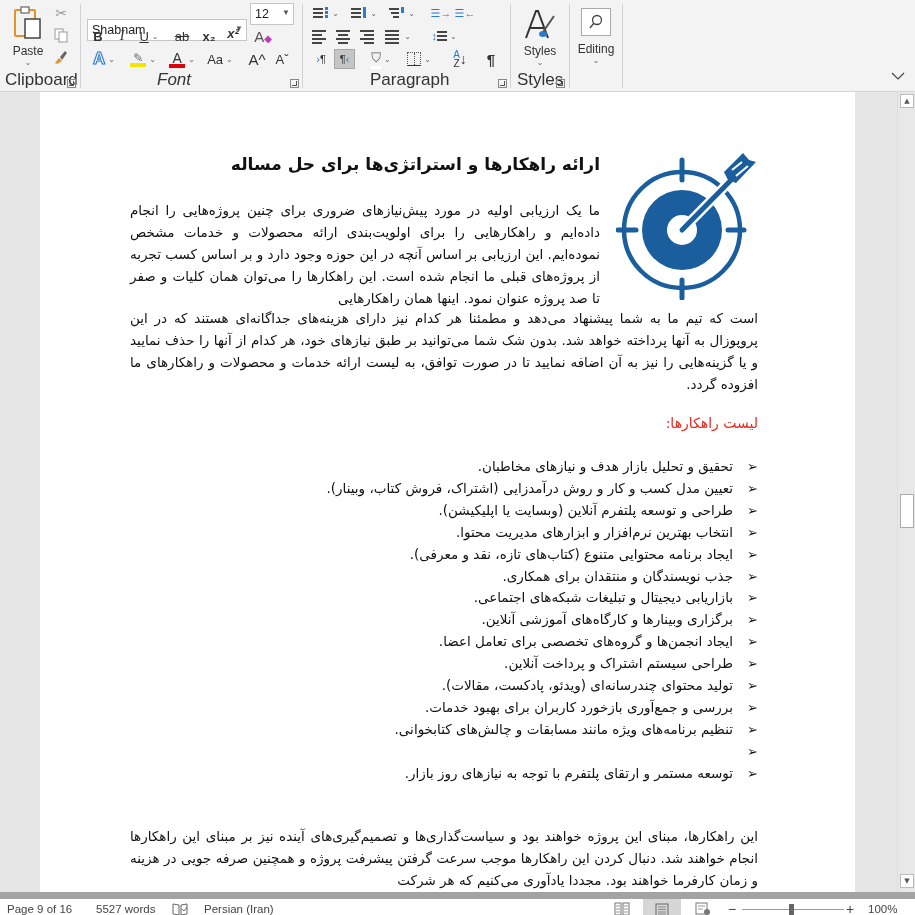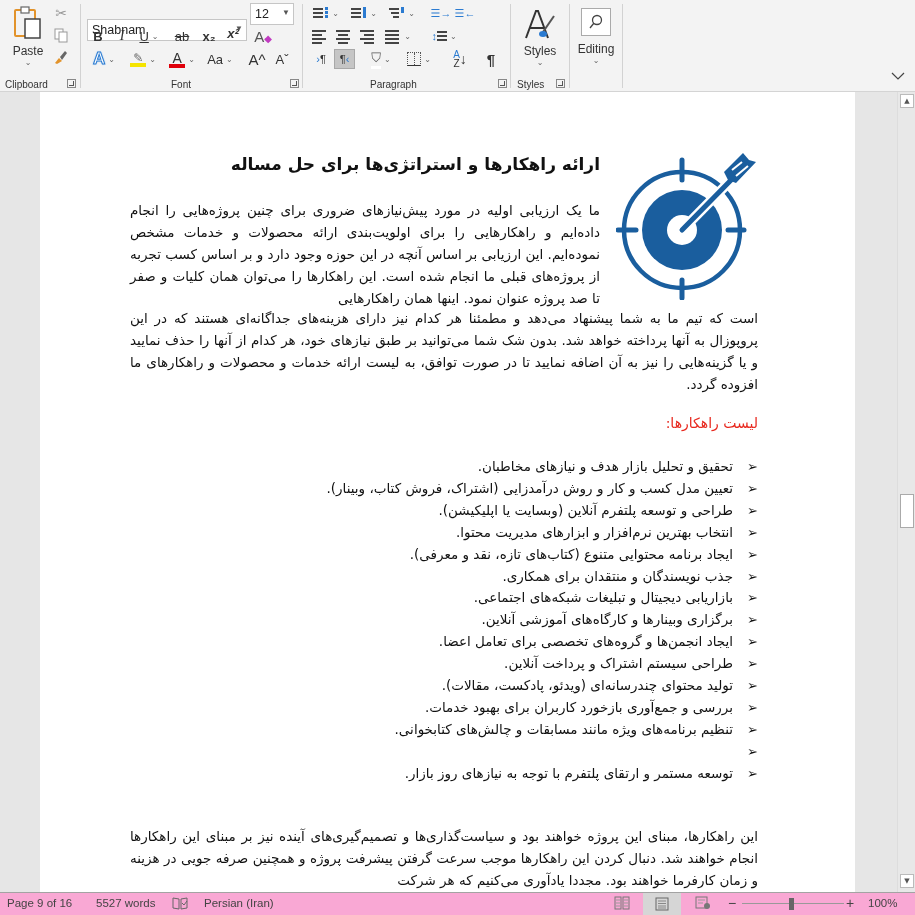--- a/index.html
+++ b/index.html
@@ -1,35 +1,35 @@
 <!DOCTYPE html>
 <html><head>
 <meta charset="utf-8">
 <style>
   * { box-sizing: border-box; margin: 0; padding: 0; }
   html, body { width: 915px; height: 915px; overflow: hidden; background: #e6e6e6; font-family: "DejaVu Sans", sans-serif; }
   .ribbon { position: absolute; left: 0; top: 0; width: 915px; height: 92px; background: #f3f3f3; border-bottom: 1px solid #d4d4d4; }
   .group { position: absolute; top: 0; height: 92px; }
   .group-sep { position: absolute; top: 4px; width: 1px; height: 84px; background: #d2d2d2; }
-  .group-label { position: absolute; bottom: 2px; font-size: 10px; color: #333; text-align: left; white-space: nowrap; font-family: "Liberation Sans", sans-serif; }
+  .group-label { position: absolute; bottom: 2px; font-size: 17px; color: #333; text-align: left; white-space: nowrap; font-family: "Liberation Sans", sans-serif; }
   .launcher { position: absolute; bottom: 4px; width: 9px; height: 9px; border: 1px solid #888; font-size: 0; }
   .launcher::after { content: ""; position: absolute; right: 1px; bottom: 1px; width: 4px; height: 4px; border-right: 1px solid #555; border-bottom: 1px solid #555; }
   .btn { position: absolute; display: flex; align-items: center; justify-content: center; color: #333; font-size: 13px; cursor: default; font-family: "Liberation Sans", sans-serif; }
   .caret { font-size: 8px; color: #666; margin-left: 3px; }
   .combo { position: absolute; height: 22px; background: #fff; border: 1px solid #c6c6c6; font-size: 12.5px; color: #222; padding: 3px 4px; font-family: "Liberation Sans", sans-serif; }
   .combo .dd { position: absolute; right: 3px; top: 4px; font-size: 8px; color: #555; }
   .lines { display: inline-block; width: 16px; height: 12px; position: relative; }
   .lines i { position: absolute; height: 1.5px; background: #444; left: 0; }
   .pressed { background: #c5c5c5; border: 1px solid #a8a8a8; }
   .doc-area { position: absolute; left: 0; top: 92px; width: 897px; height: 800px; background: #e6e6e6; overflow: hidden; }
   .page { position: absolute; left: 40px; top: 0; width: 815px; height: 820px; background: #fff; }
   .vscroll { position: absolute; left: 897px; top: 92px; width: 18px; height: 800px; background: #e8e8e8; border-left: 1px solid #ddd; }
   .vs-arrow { position: absolute; left: 2px; width: 14px; height: 14px; background: #fff; border: 1px solid #bbb; font-size: 7px; color: #555; display: flex; align-items: center; justify-content: center; }
   .vs-thumb { position: absolute; left: 2px; top: 402px; width: 14px; height: 34px; background: #fff; border: 1px solid #aaa; }
-  .statusbar { position: absolute; left: 0; top: 892px; width: 915px; height: 23px; background: #f9a8d4; border-top: 1px solid #a3a3a3; font-size: 11.5px; color: #444; font-family: "Liberation Sans", sans-serif; }
+  .statusbar { position: absolute; left: 0; top: 892px; width: 915px; height: 23px; background: #ffffff; border-top: 7px solid #a3a3a3; font-size: 11.5px; color: #444; font-family: "Liberation Sans", sans-serif; }
   .statusbar .s { position: absolute; top: 4px; white-space: nowrap; }
   .rtl { direction: rtl; text-align: justify; font-family: "DejaVu Sans", sans-serif; color: #111; }
   .heading { position: absolute; right: 255px; top: 62px; font-size: 17px; font-weight: bold; direction: rtl; color: #111; white-space: nowrap; }
   .para { position: absolute; font-size: 13.5px; line-height: 22px; }
   .para1 { right: 255px; top: 107px; width: 470px; }
   .para2 { right: 97px; top: 215px; width: 628px; text-align-last: right; }
   .list-title { position: absolute; right: 97px; top: 323px; font-size: 14px; color: #e8291f; direction: rtl; white-space: nowrap; }
   .list { position: absolute; right: 97px; top: 364px; list-style: none; direction: rtl; }
   .list li { font-size: 13.5px; line-height: 21.9px; white-space: nowrap; color: #111; display: flex; }
   .list li .bullet { width: 25px; font-size: 13px; text-align: right; color: #111; }
@@ -109,21 +109,21 @@
         <span style="position:absolute;left:0;bottom:0;width:16px;height:4px;background:#e0000a;"></span>
       </span>
       <span class="caret">⌄</span>
     </div>
     <div class="btn" style="left:123px;top:49px;width:32px;height:20px;">
       <span>Aa</span>
       <span class="caret">⌄</span>
     </div>
     <div class="btn" style="left:165px;top:49px;width:22px;height:20px;font-size:15px;">A^</div>
     <div class="btn" style="left:190px;top:49px;width:22px;height:20px;font-size:13px;">Aˇ</div>
-    <span class="group-label" style="left:90px;">Font</span>
+    <span class="group-label" style="left:76px;font-style:italic;">Font</span>
     <span class="launcher" style="left:209px;"></span>
   </div>
   <div class="group-sep" style="left:302px;"></div>
 
   <div class="group" style="left:303px;width:208px;">
     <div class="btn" style="left:8px;top:4px;width:30px;height:18px;">
       <span class="lines">
           <i style="top:1px;width:10px;"></i>
           <i style="top:5px;width:10px;"></i>
           <i style="top:9px;width:10px;"></i>

